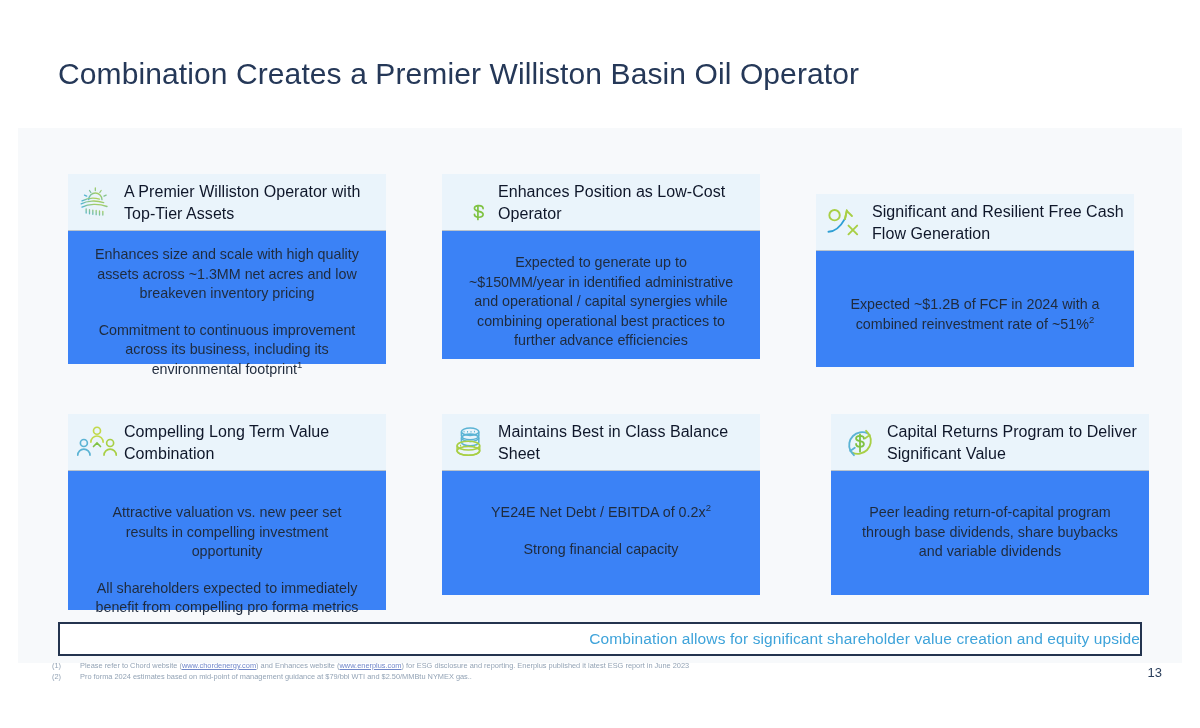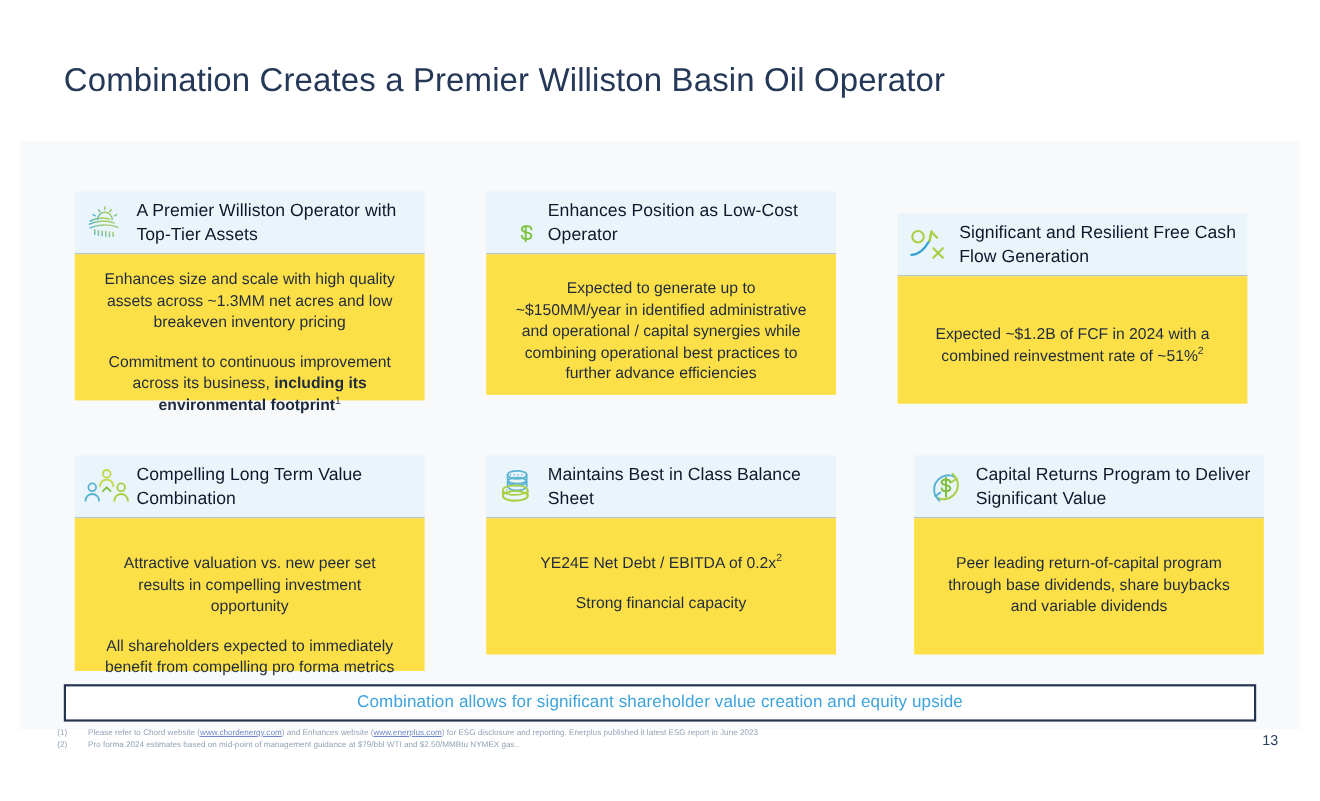--- a/index.html
+++ b/index.html
@@ -54,48 +54,48 @@
     display:flex;align-items:center;justify-content:center;
     margin-right:6px;
   }
   .card-icon svg{display:block;}
   .card-title{
     color:#0f172a;font-size:16px;line-height:22px;
     font-weight:400;letter-spacing:.05px;
   }
 
   .card-body{
-    background:#fde047;
+    background:#3b82f6;
     box-sizing:border-box;
     padding:14px 24px 12px;
     text-align:center;
     color:#1f2b3d;
     font-size:14.3px;line-height:19.5px;
   }
   .b-tall{height:133px;}
   .b-mid{height:128px;}
   .b-short{height:116px;}
   .b-b1{height:139px;}
   .b-b2{height:124px;}
   .b-b3{height:124px;}
 
   .card-body p{margin:0;}
   .card-body p + p{margin-top:17px;}
   .pad-top-sm{padding-top:22px;}
   .pad-top-md{padding-top:32px;}
   .pad-top-lg{padding-top:44px;}
-  b{font-weight:700;}
+  b{font-weight:400;}
   sup{font-size:9.5px;vertical-align:super;line-height:0;}
 
   .banner{
     position:absolute;left:58px;top:622px;
     width:1084px;height:34px;
     border:2px solid #24344f;
     background:#ffffff;
-    display:flex;align-items:center;justify-content:center;
+    display:flex;align-items:center;justify-content:flex-end;
     box-sizing:border-box;
   }
   .banner-text{
     color:#3ea3da;font-size:15.5px;letter-spacing:.1px;white-space:nowrap;
   }
 
   .footnotes{position:absolute;left:52px;top:661px;width:640px;}
   .fn-row{display:flex;align-items:flex-start;margin-bottom:1px;}
   .fn-num{color:#93a3b5;font-size:7.4px;width:28px;flex:0 0 28px;line-height:10px;}
   .fn-txt{color:#93a3b5;font-size:7.4px;line-height:10px;white-space:nowrap;}

